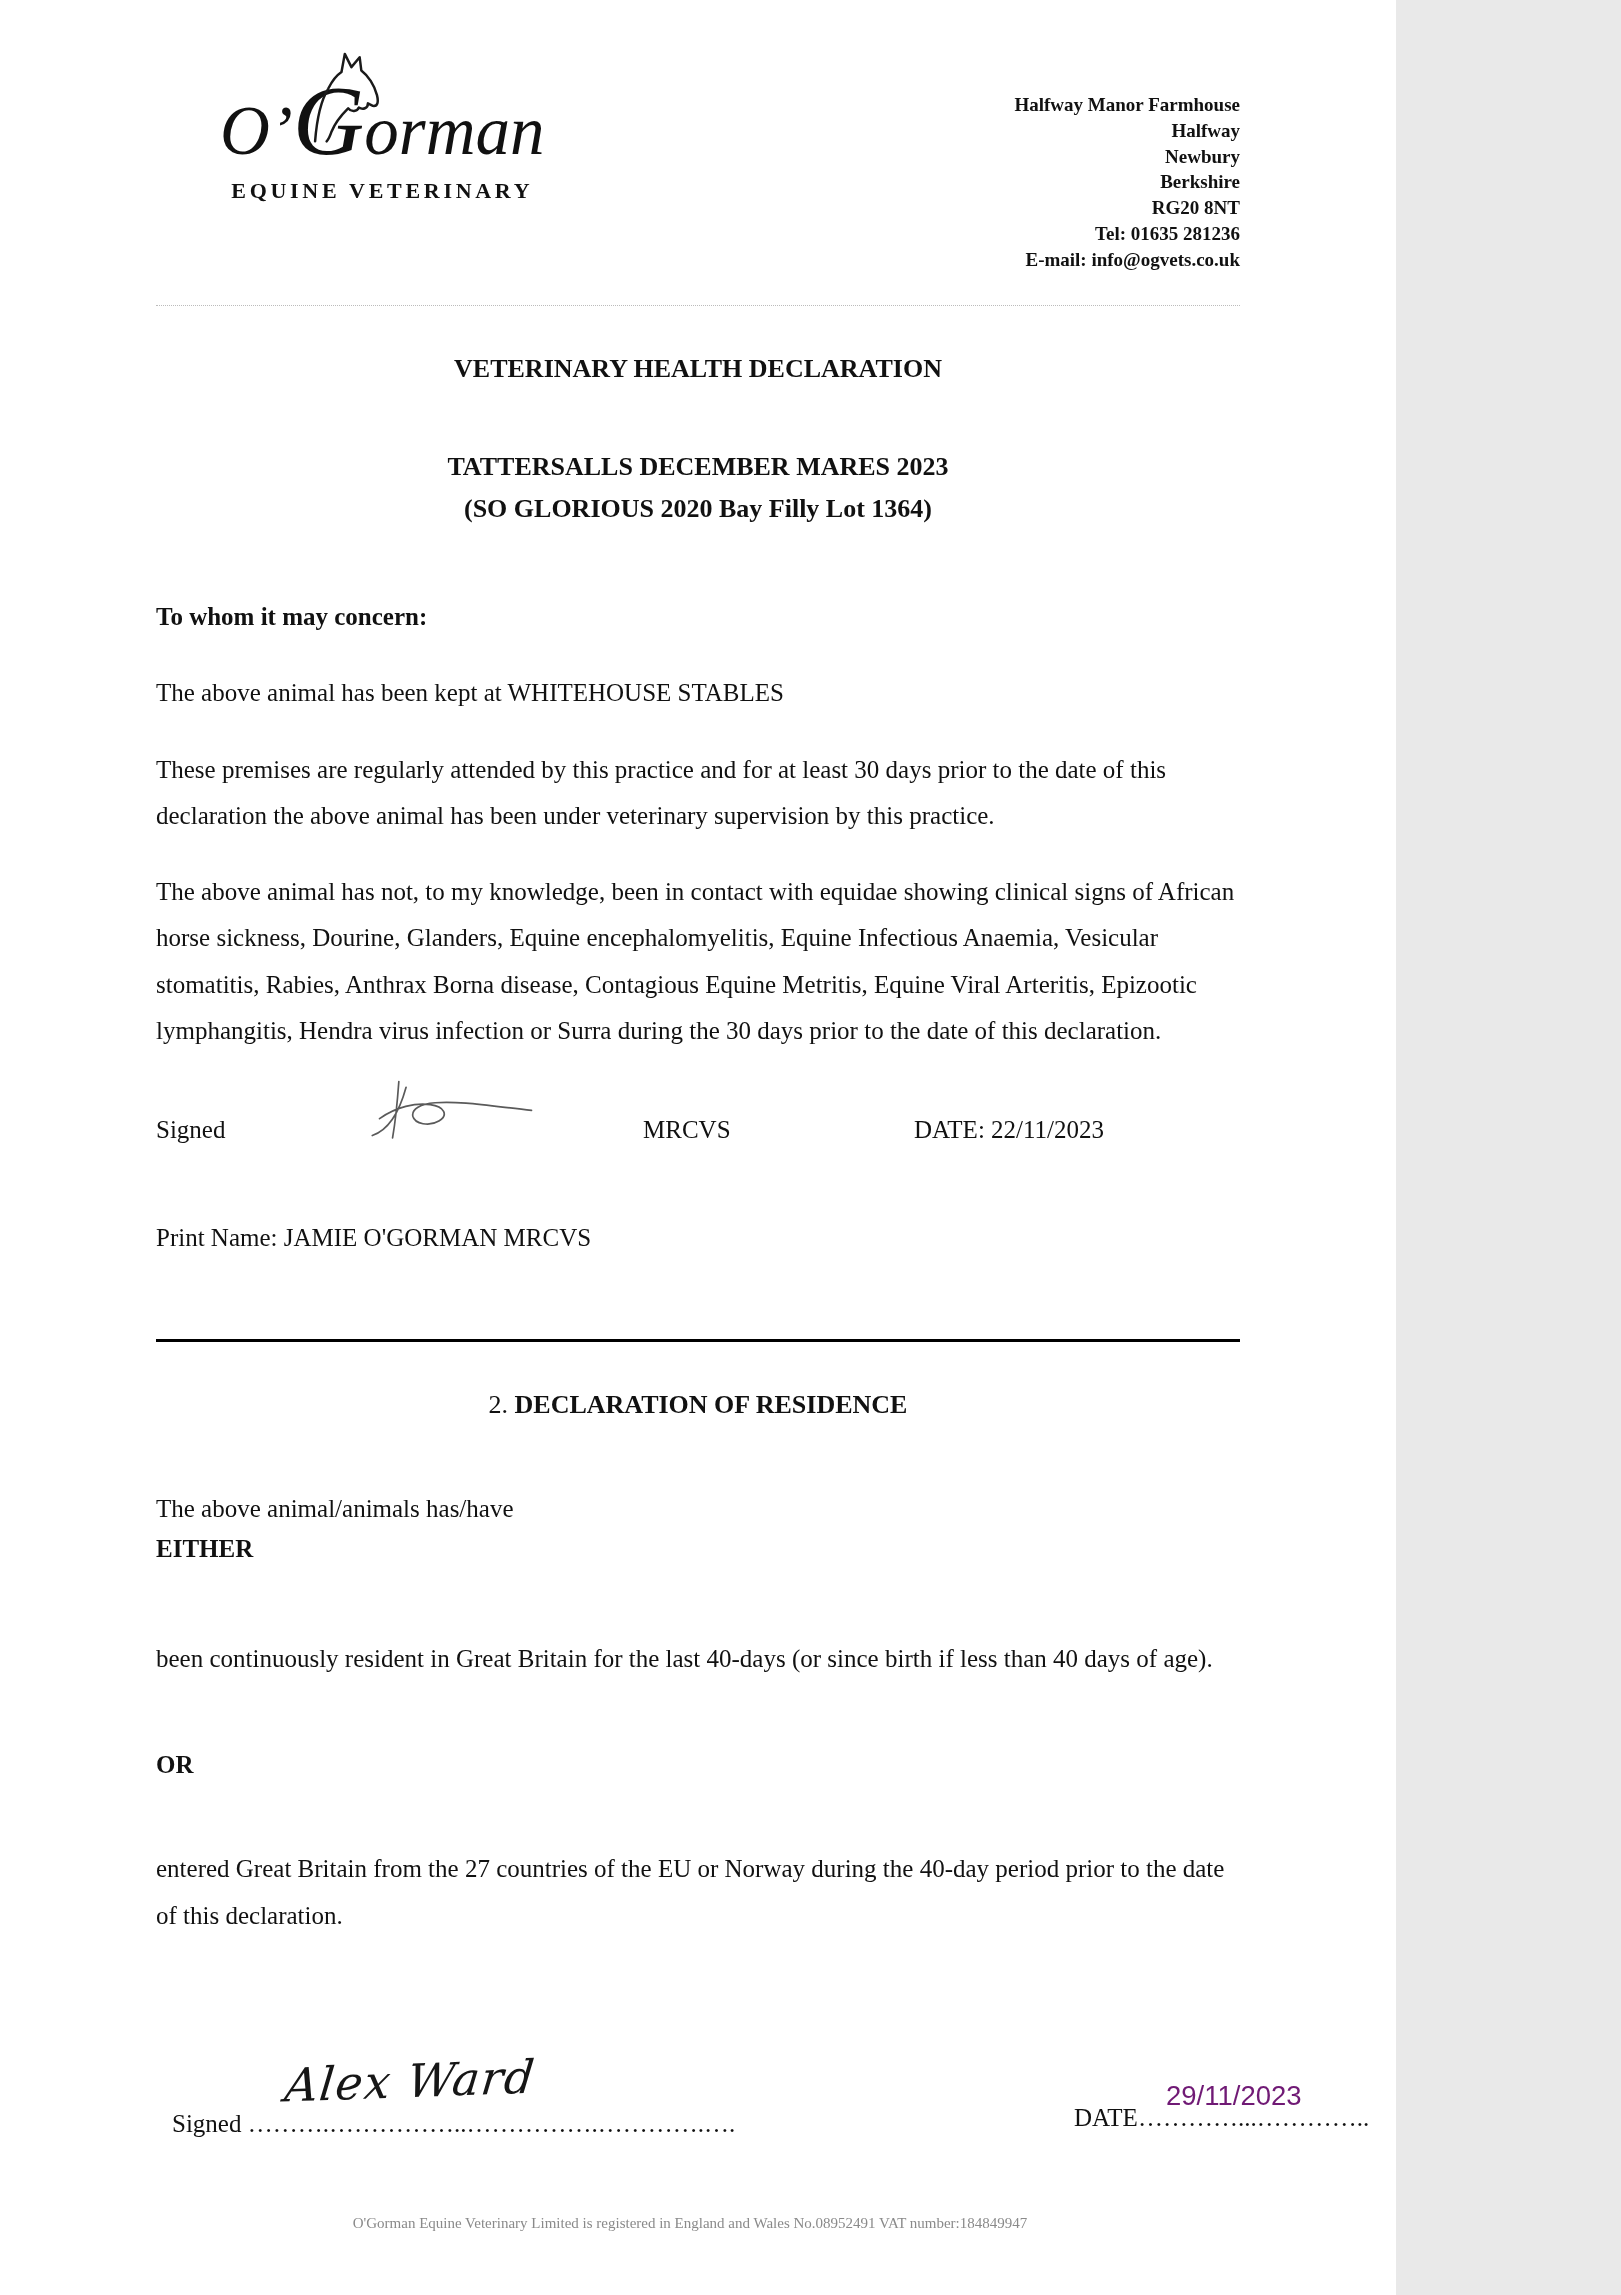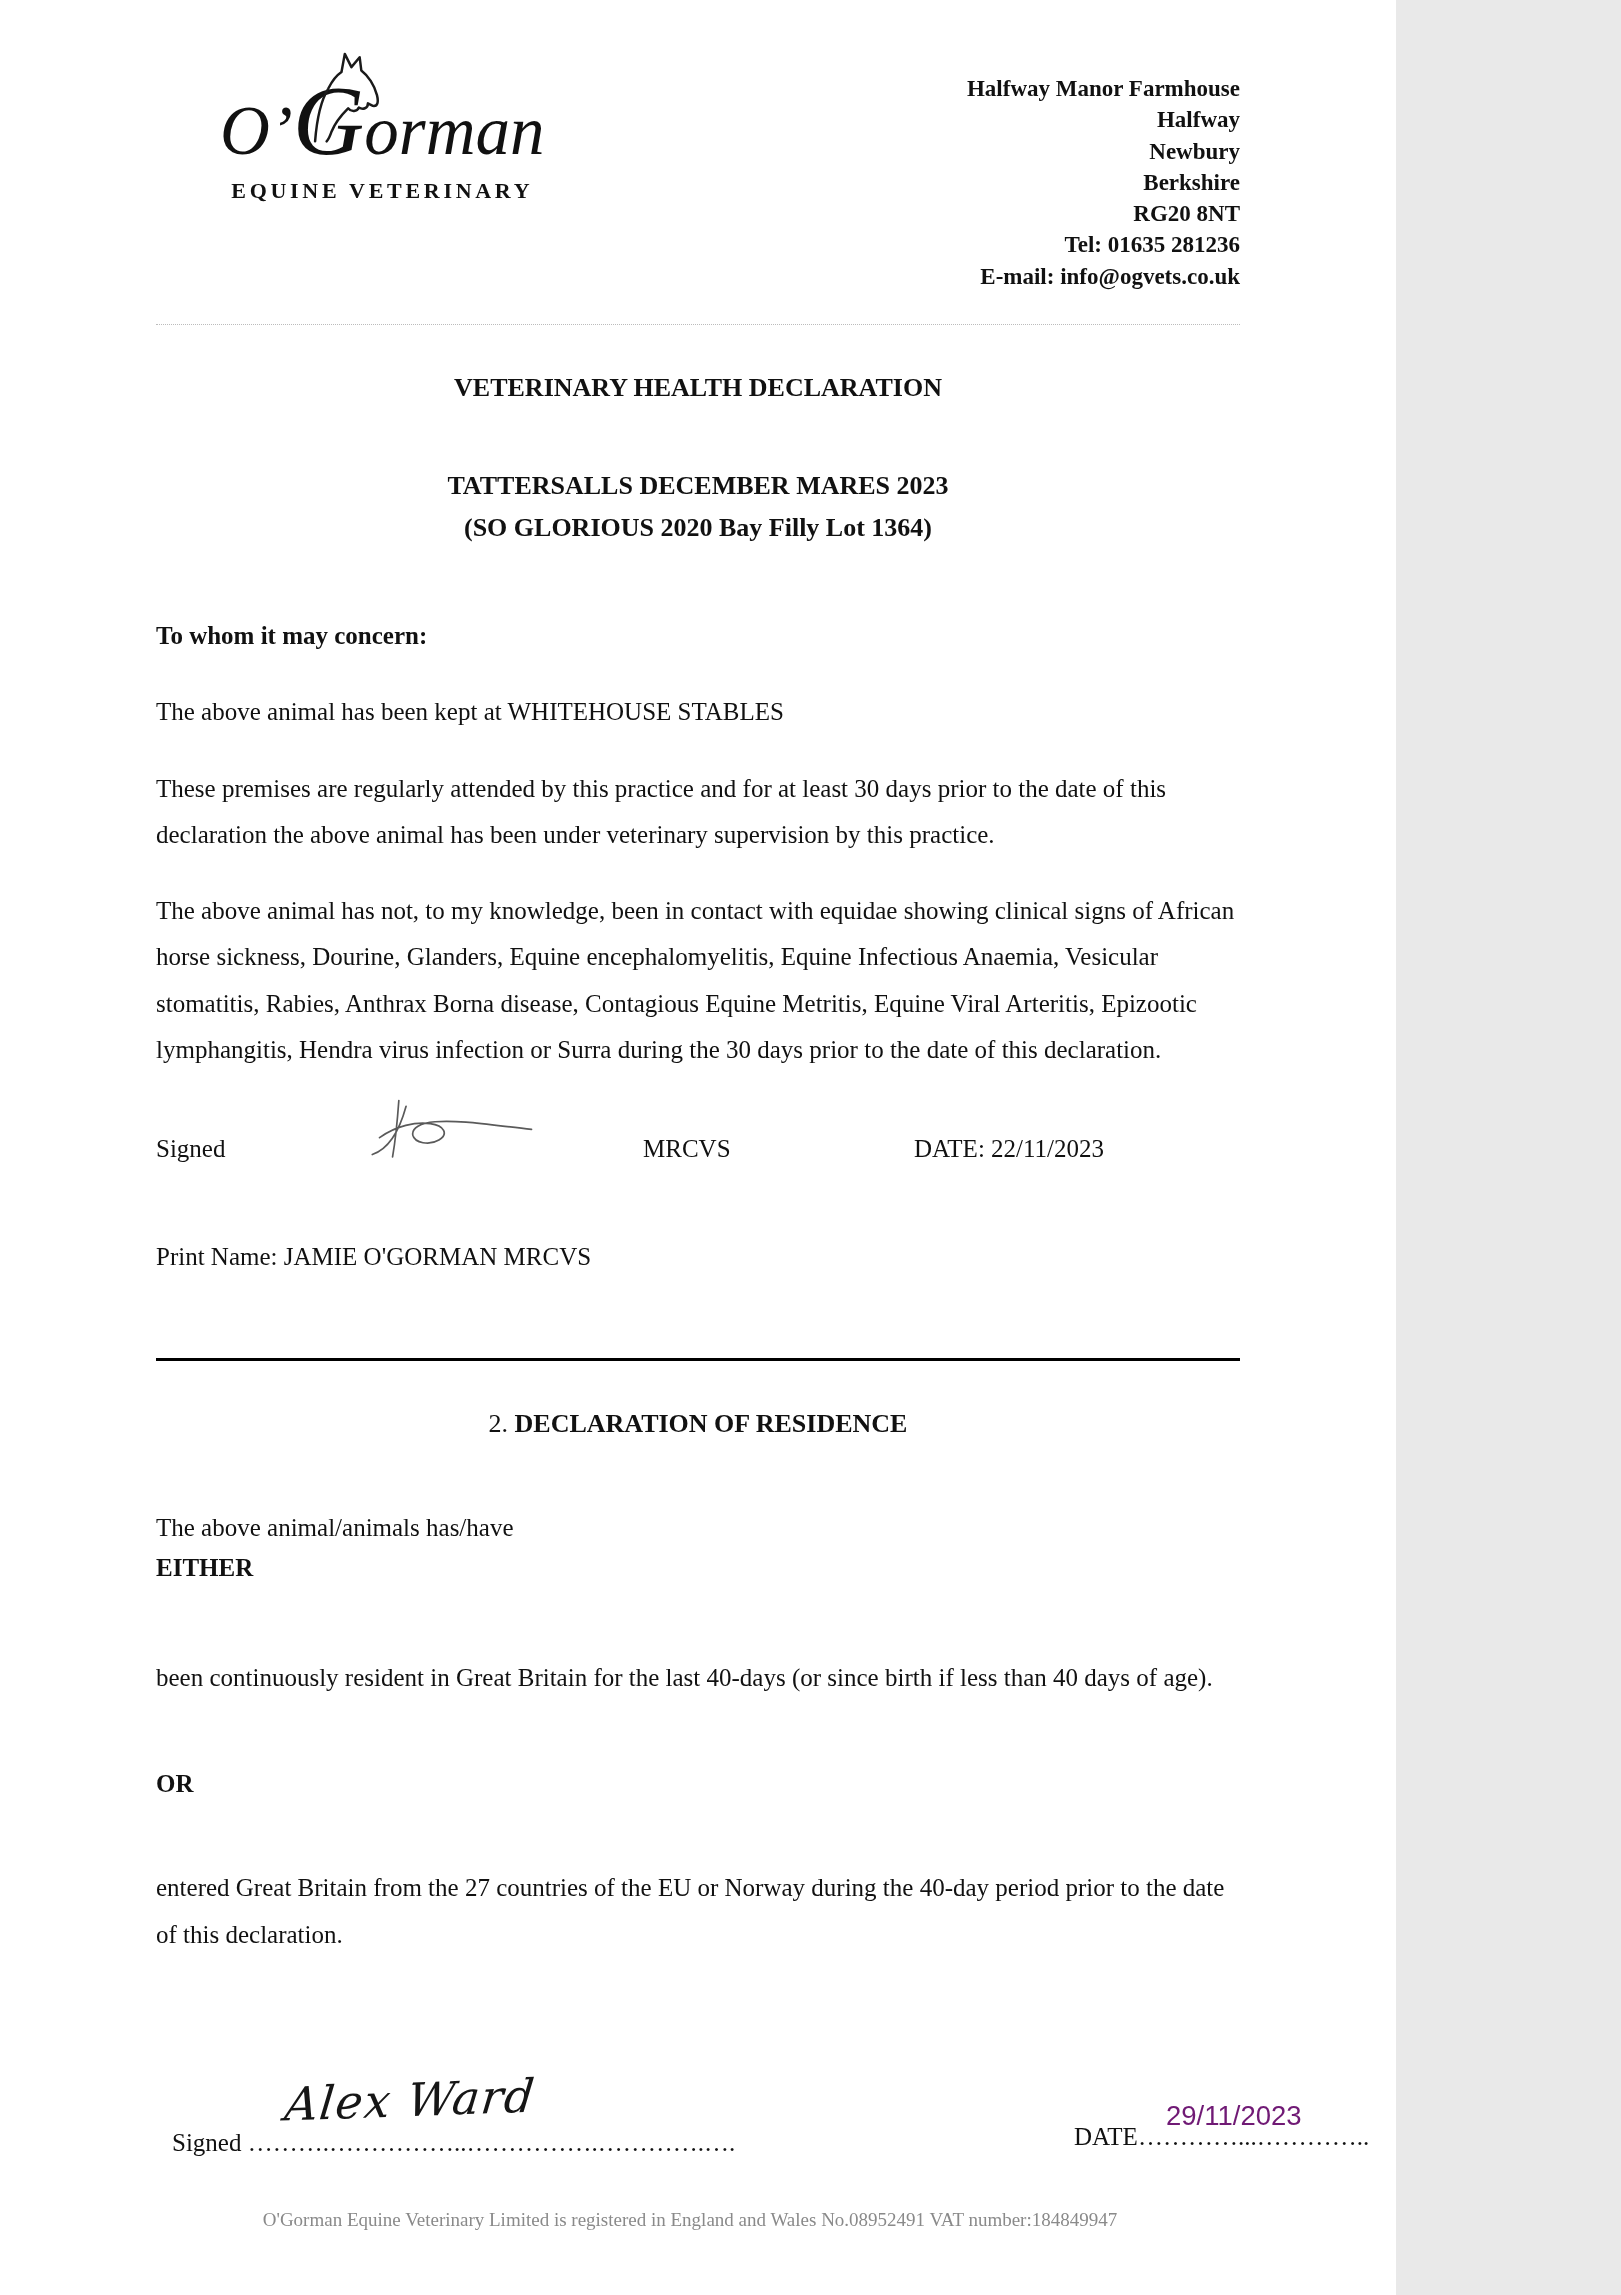--- a/index.html
+++ b/index.html
@@ -15,21 +15,21 @@
     color: #111;
   }
 
   
   .header { display: flex; justify-content: space-between; align-items: flex-start; }
   .logo-wrap { position: relative; margin-left: 64px; margin-top: 27.5px; }
   .logo-text { font-style: italic; font-size: 69px; line-height: 1; white-space: nowrap; }
   .logo-text .big-g { font-size: 99px; line-height: 0; vertical-align: baseline; }
   .horse-head { position: absolute; left: 80px; top: -53px; width: 83px; height: 99px; }
   .logo-sub { font-weight: bold; font-size: 22px; letter-spacing: 3.7px; margin-top: 12px; text-align: center; }
-  .address { text-align: right; font-weight: bold; font-size: 23px; line-height: 1.36; margin-top: 4px; }
+  .address { text-align: right; font-weight: bold; font-size: 19px; line-height: 1.36; margin-top: 23px; }
 
   .header-divider { border: 0; border-top: 1.4px dotted #bcbcbc; margin: 32px 0 0 0; }
 
   
   .doc-title { text-align: center; font-weight: bold; font-size: 26px; margin-top: 48px; }
   .doc-subtitles { text-align: center; font-weight: bold; font-size: 26px; line-height: 1.62; margin-top: 62px; }
 
   
   .body-text { margin-top: 64px; font-size: 25px; line-height: 1.85; }
   .body-text p { margin: 0 0 30px 0; }
@@ -64,21 +64,21 @@
     transform: rotate(-2deg) skewX(-8deg);
   }
   .sign-row-2 .date-block { position: absolute; left: 918px; top: 27.5px; white-space: nowrap; }
   .sign-row-2 .date-value {
     position: absolute; left: 1010px; top: 3.7px;
     font-family: "Liberation Sans", "DejaVu Sans", sans-serif;
     font-size: 27.5px; color: #701a75;
   }
 
   
-  .footer { position: absolute; left: 0; right: 16px; bottom: 60px; text-align: center; color: #8a8a8a; font-size: 19px; line-height: 1.6; }
+  .footer { position: absolute; left: 0; right: 16px; bottom: 60px; text-align: center; color: #8a8a8a; font-size: 15px; line-height: 1.6; }
   .footer .f-line2 { max-width: 1368px; margin: 0 auto; }
 </style>
 </head>
 <body>
 
 <div class="page">
 
   <div class="header">
     <div class="logo-wrap">
       <svg class="horse-head" viewBox="0 0 100 120" xmlns="http://www.w3.org/2000/svg">

